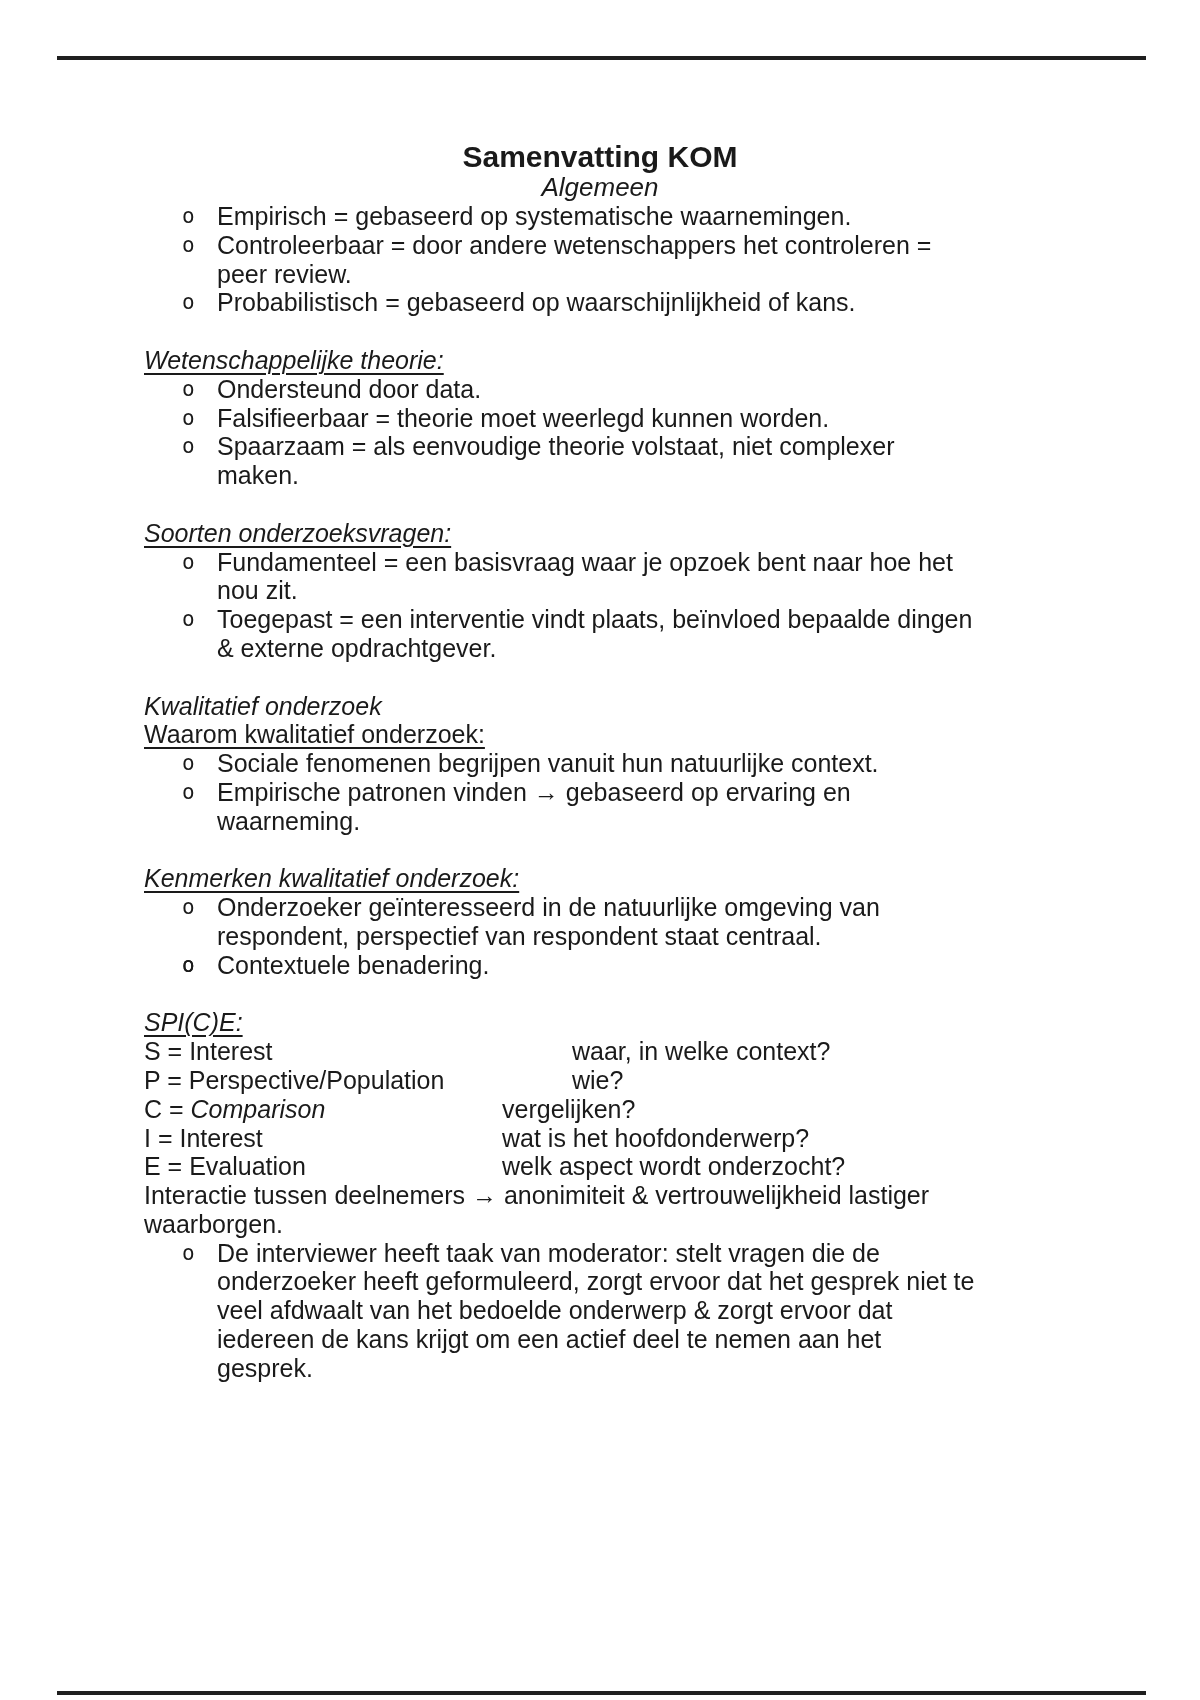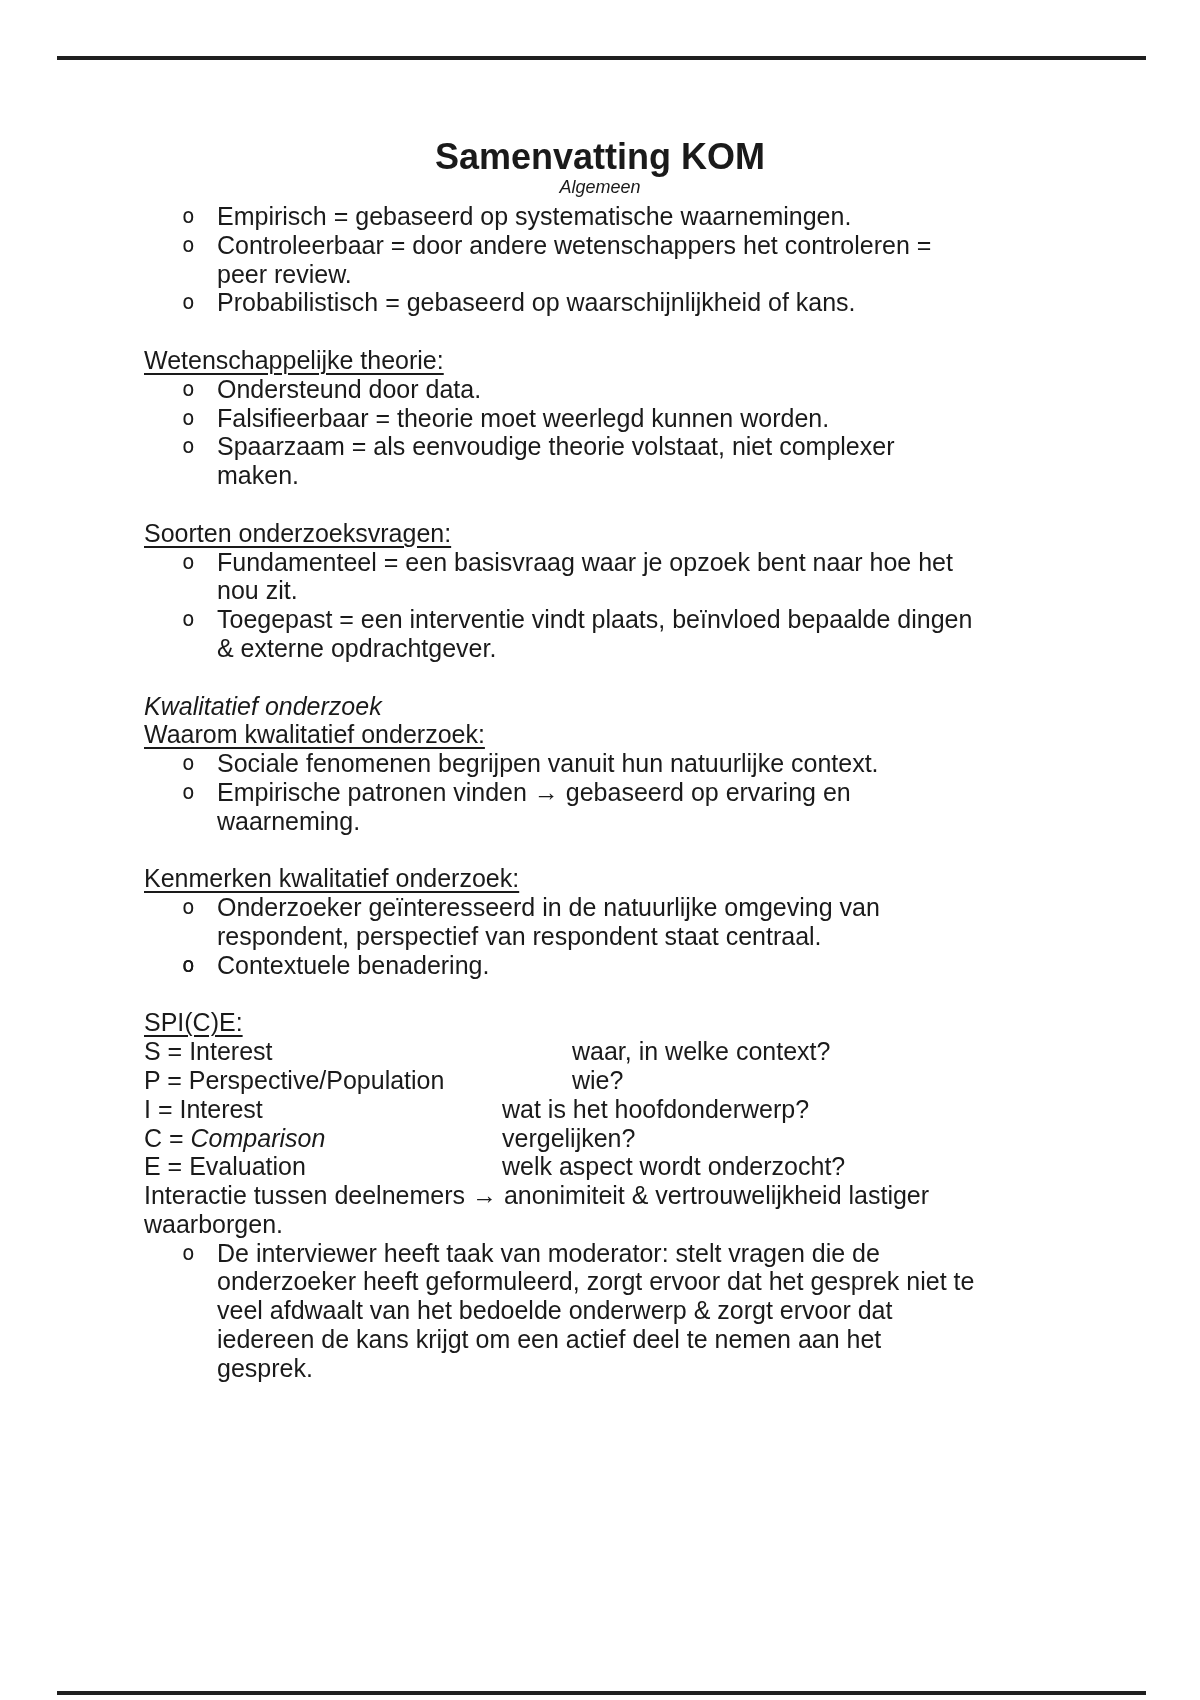--- a/index.html
+++ b/index.html
@@ -22,39 +22,39 @@
   .content {
     position: absolute;
     left: 144px; top: 140px;
     width: 912px;
     font-size: 25px;
     line-height: 28.8px;
   }
   .title {
     text-align: center;
     font-weight: bold;
-    font-size: 36px;
+    font-size: 30px;
     line-height: 33px;
   }
   .subtitle {
     text-align: center;
     font-style: italic;
-    font-size: 18px;
+    font-size: 26px;
     line-height: 29px;
   }
   .part-title {
     text-align: left;
     font-style: italic;
   }
   .heading {
     text-decoration: underline;
     text-decoration-thickness: 2px;
     text-underline-offset: 4px;
   }
-  .gap { margin-top: 28.8px; }
+  .gap { margin-top: 28.8px; font-style: italic; }
 
   .bullet {
     position: relative;
     padding-left: 73px;
   }
   .marker {
     position: absolute;
     left: 38px; top: 0;
     font-family: "DejaVu Sans Mono", monospace;
     font-size: 21px;
@@ -105,22 +105,22 @@
 
   <div class="heading gap">Kenmerken kwalitatief onderzoek:</div>
   <div class="bullet"><span class="marker">o</span><span class="btext">Onderzoeker geïnteresseerd in de natuurlijke omgeving van
 respondent, perspectief van respondent staat centraal.</span></div>
   <div class="bullet"><span class="marker">o</span></div>
   <div class="bullet"><span class="marker">o</span><span class="btext">Contextuele benadering.</span></div>
 
   <div class="heading gap">SPI(C)E:</div>
   <div class="spice-row"><span>S = Interest</span><span class="it"></span><span class="spice-desc far">waar, in welke context?</span></div>
   <div class="spice-row"><span>P = Perspective/Population</span><span class="it"></span><span class="spice-desc far">wie?</span></div>
+  <div class="spice-row"><span>C = </span><span class="it">Comparison</span><span class="spice-desc near">vergelijken?</span></div>
   <div class="spice-row"><span>I = Interest</span><span class="it"></span><span class="spice-desc near">wat is het hoofdonderwerp?</span></div>
-  <div class="spice-row"><span>C = </span><span class="it">Comparison</span><span class="spice-desc near">vergelijken?</span></div>
   <div class="spice-row"><span>E = Evaluation</span><span class="it"></span><span class="spice-desc near">welk aspect wordt onderzocht?</span></div>
 
   <div class="para">Interactie tussen deelnemers → anonimiteit &amp; vertrouwelijkheid lastiger
 waarborgen.</div>
   <div class="bullet"><span class="marker">o</span><span class="btext">De interviewer heeft taak van moderator: stelt vragen die de
 onderzoeker heeft geformuleerd, zorgt ervoor dat het gesprek niet te
 veel afdwaalt van het bedoelde onderwerp &amp; zorgt ervoor dat
 iedereen de kans krijgt om een actief deel te nemen aan het
 gesprek.</span></div>
 

